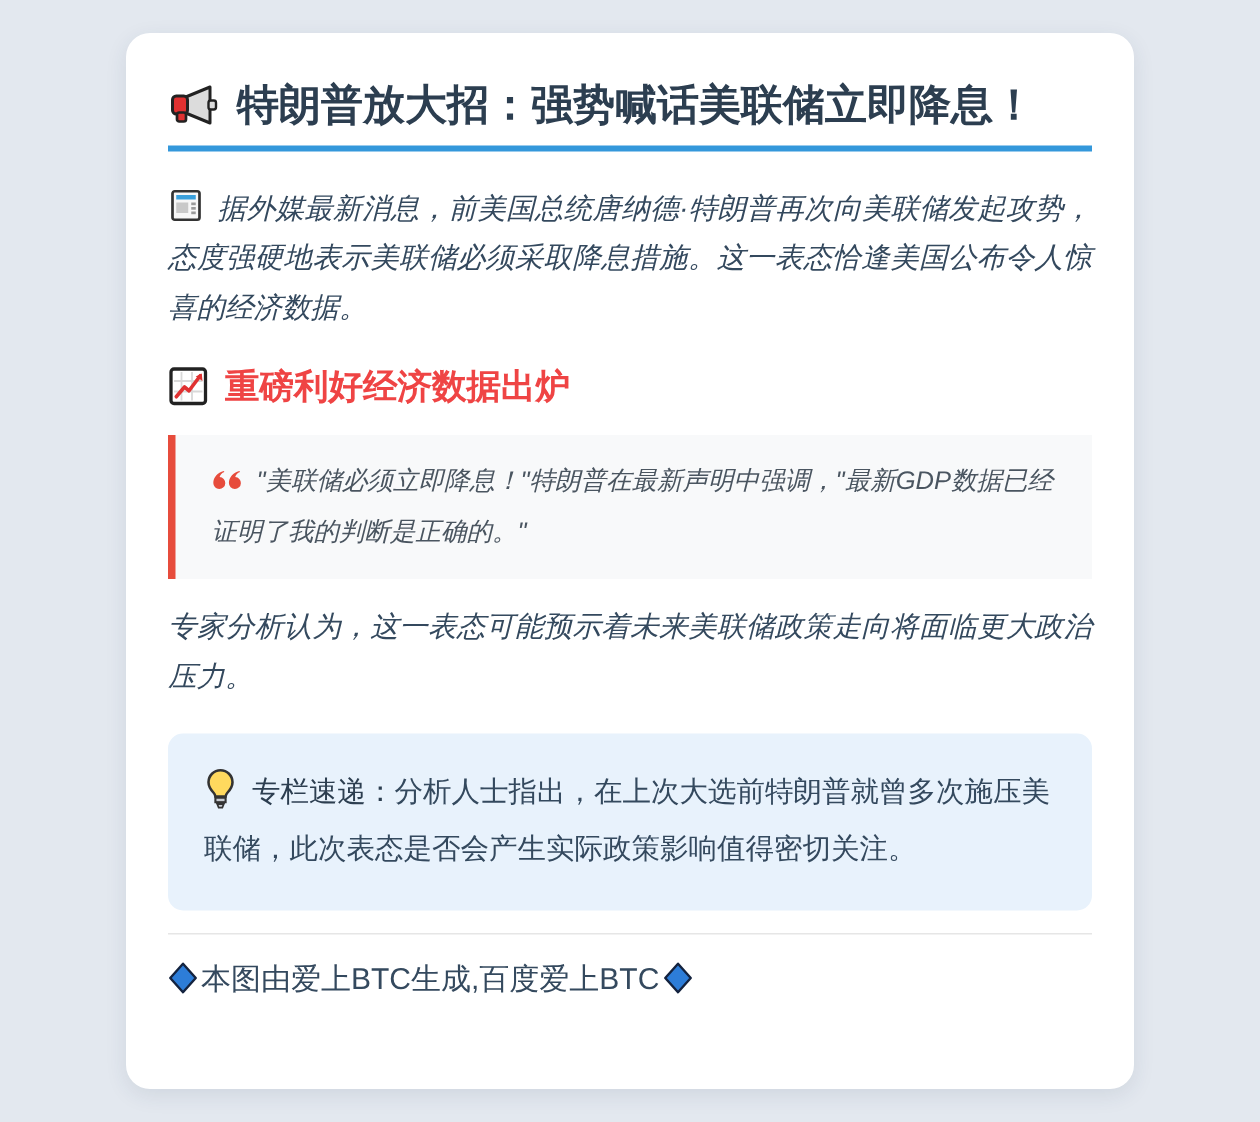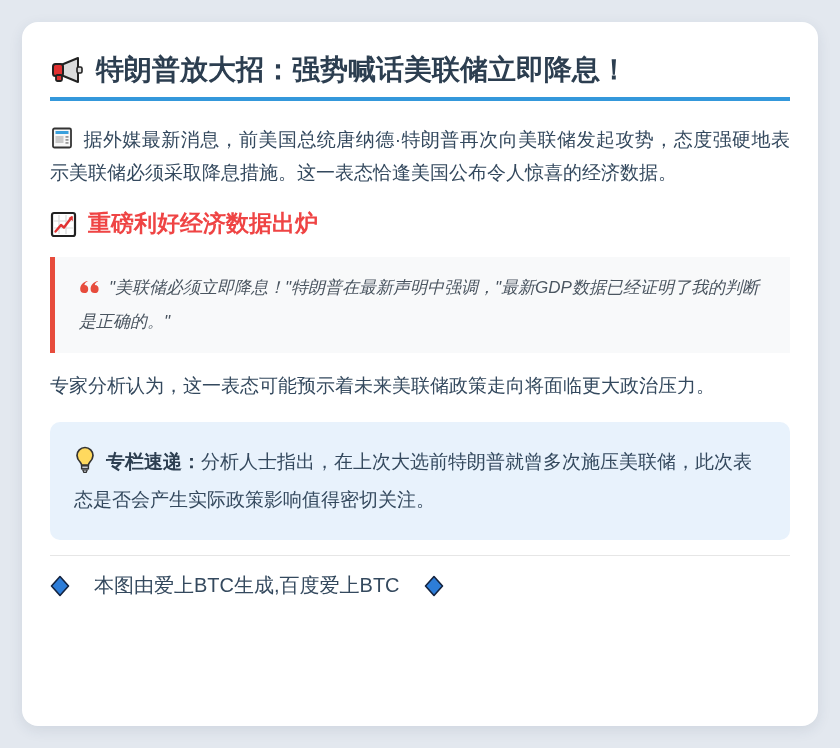--- a/index.html
+++ b/index.html
@@ -3,40 +3,41 @@
 <meta charset="utf-8">
 <style>
   html,body{margin:0;padding:0;}
   body{
     width:840px;height:748px;overflow:hidden;
     background:#e3e8ef;
     font-family:"Liberation Sans","DejaVu Sans",sans-serif;
   }
   .card{
     box-sizing:border-box;
-    width:796px;min-height:704px;
+    width:672px;min-height:704px;
     margin:22px auto 0 auto;
     background:#ffffff;
     border-radius:16px;
     box-shadow:0 4px 14px rgba(40,60,90,0.10);
     padding:30px 28px 40px 28px;
   }
   .title{
     margin:0;
     font-size:28px;font-weight:700;color:#2c3e50;
     line-height:1.3;
     padding-bottom:9px;
     border-bottom:4px solid #3498db;
     display:flex;align-items:center;gap:12px;
   }
   .icon{display:inline-block;vertical-align:-4px;line-height:0;}
   .body-p{
     margin:22px 0 0 0;
     font-size:19px;line-height:1.74;color:#34495e;
     text-align:justify;
+    font-style:italic;
   }
   .body-p .icon{margin-right:9px;}
   .section-h{
     margin:20px 0 0 0;
     font-size:23px;font-weight:700;color:#ef4444;
     line-height:1.3;
     display:flex;align-items:center;gap:11px;
   }
   .quote{
     margin:18px 0 0 0;
@@ -48,29 +49,29 @@
   }
   .quote .icon{margin-right:8px;vertical-align:-2px;}
   .info-box{
     margin:20px 0 0 0;
     background:#e8f2fc;
     border-radius:10px;
     padding:21px 24px;
     font-size:19px;line-height:2.0;color:#34495e;
   }
   .info-box .icon{margin-right:10px;vertical-align:-6px;}
-  .info-label{font-weight:700;color:#2c3e50;}
+  .info-label{font-weight:400;color:#2c3e50;}
   .divider{
     border:none;border-top:1px solid #e6e6e6;
     margin:15px 0 0 0;
   }
   .footer{
     margin:16px 0 0 0;
     font-size:20px;color:#34495e;
-    display:flex;align-items:center;gap:24px;
+    display:flex;align-items:center;gap:2px;
   }
 </style>
 </head>
 <body>
 
 <div class="card">
 
   <h1 class="title">
     <span class="icon">
       <svg width="34" height="32" viewBox="0 0 34 32">

